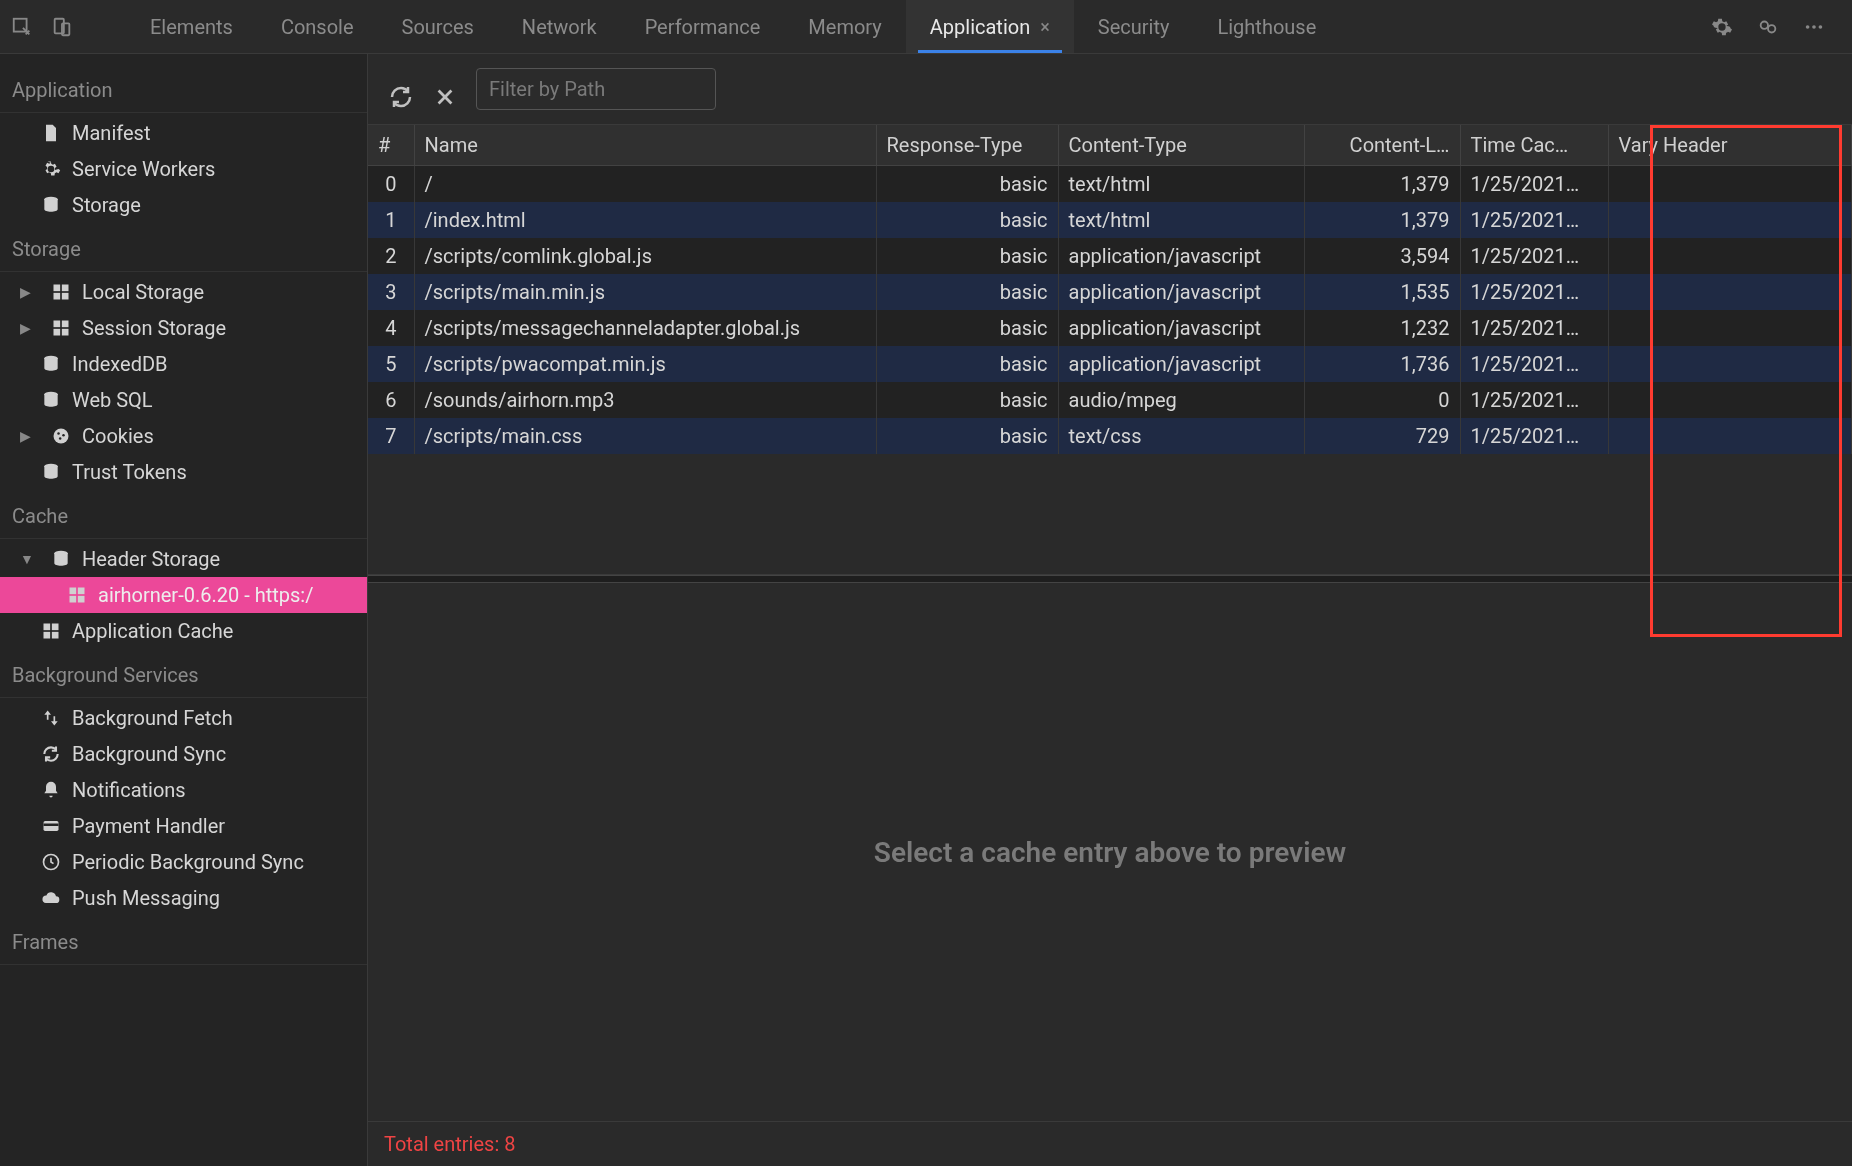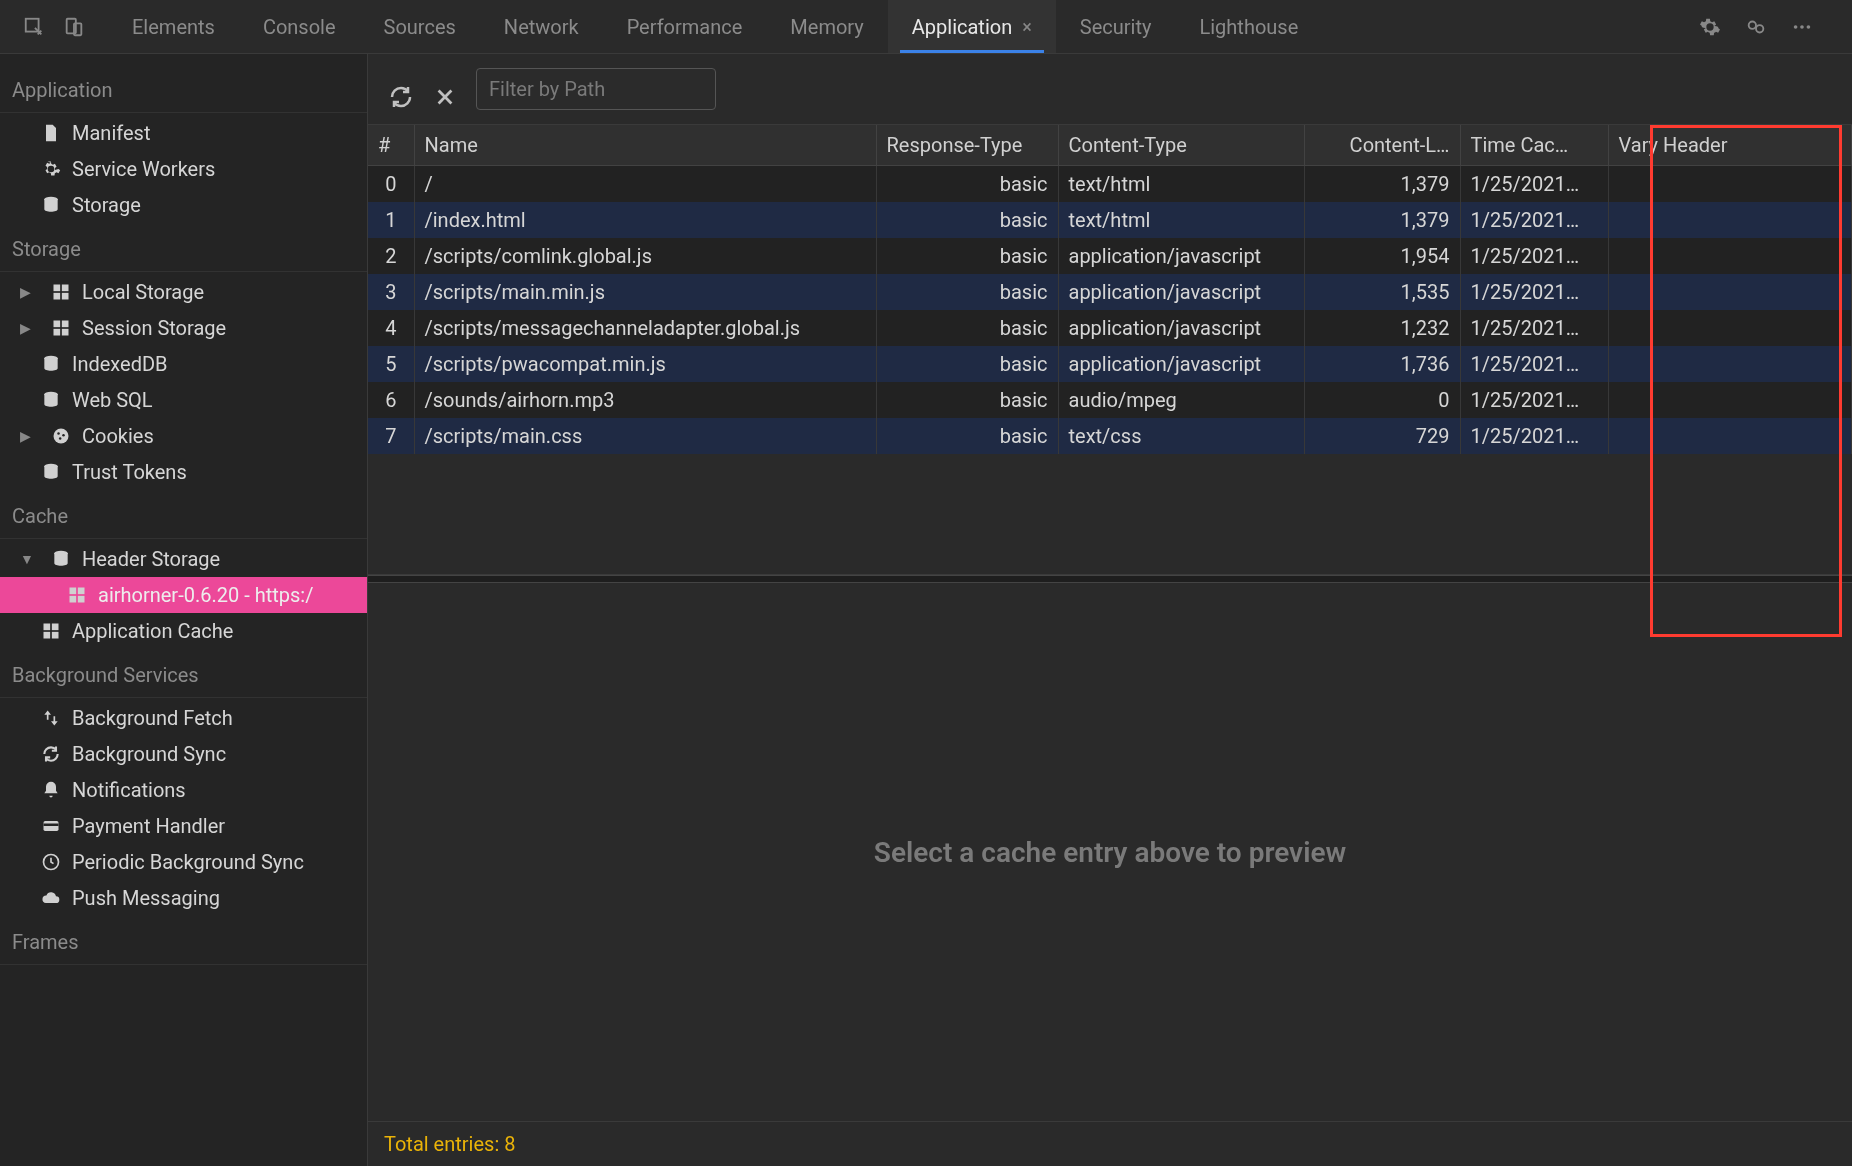--- a/index.html
+++ b/index.html
@@ -16,21 +16,22 @@
       width: 1852px;
       height: 1166px;
     }
     
     .topbar {
       height: 54px;
       background: #2a2a2a;
       border-bottom: 1px solid #3a3a3a;
       display: flex;
       align-items: center;
-      padding: 0 20px;
+      padding: 0 8px;
+      gap: 30px;
     }
     .topbar-left {
       display: flex;
       align-items: center;
       gap: 12px;
       padding-right: 20px;
     }
     .topbar-icon {
       width: 28px;
       height: 28px;
@@ -253,21 +254,21 @@
     .preview-text {
       color: #7a7a7a;
       font-size: 28px;
       font-weight: 600;
     }
     
     .footer {
       padding: 10px 16px;
       background: #2a2a2a;
       border-top: 1px solid #3a3a3a;
-      color: #eab308;
+      color: #ef4444;
       font-size: 20px;
     }
     svg { display: block; }
   </style>
 </head>
 <body>
 
 <div class="topbar">
   <div class="topbar-left">
     <span class="topbar-icon">
@@ -562,21 +563,21 @@
               <td>text/html</td>
               <td class="num">1,379</td>
               <td>1/25/2021…</td>
               <td></td>
             </tr>
             <tr class="row-even">
               <td class="center">2</td>
               <td>/scripts/comlink.global.js</td>
               <td class="num">basic</td>
               <td>application/javascript</td>
-              <td class="num">1,954</td>
+              <td class="num">3,594</td>
               <td>1/25/2021…</td>
               <td></td>
             </tr>
             <tr class="row-odd">
               <td class="center">3</td>
               <td>/scripts/main.min.js</td>
               <td class="num">basic</td>
               <td>application/javascript</td>
               <td class="num">1,535</td>
               <td>1/25/2021…</td>

